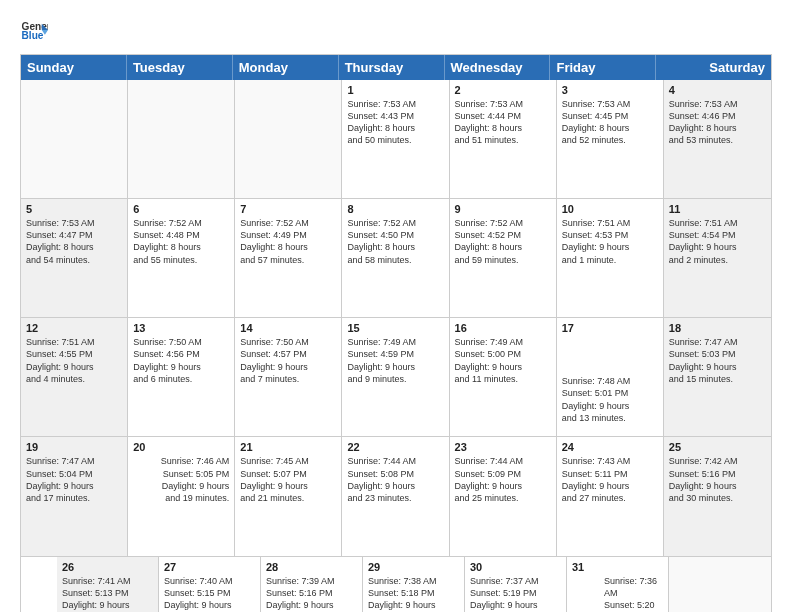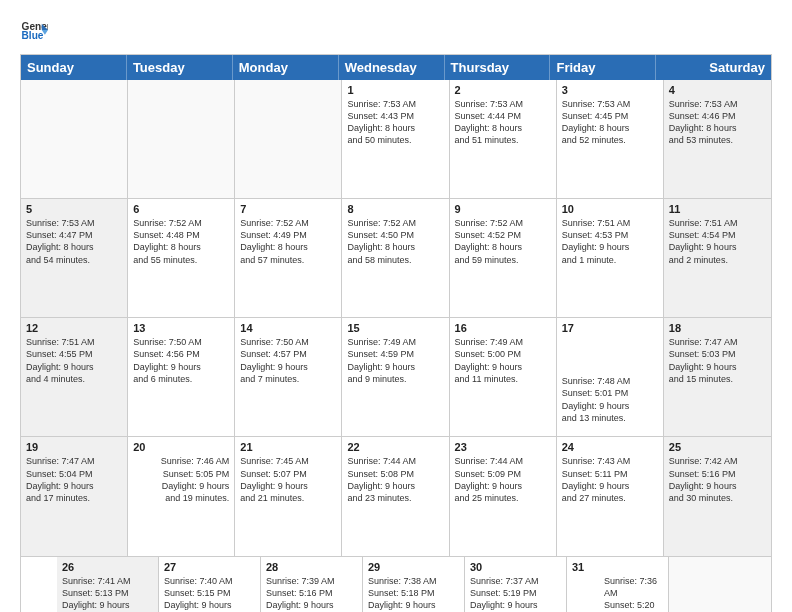--- a/index.html
+++ b/index.html
@@ -118,22 +118,22 @@
       <div class="month-title"></div>
       <div class="location-title"></div>
     </div>
   </div>
 
   <div class="calendar">
     <div class="cal-header">
     <div class="cal-header-cell">Sunday</div>
         <div class="cal-header-cell">Tuesday</div>
         <div class="cal-header-cell">Monday</div>
+        <div class="cal-header-cell">Thursday</div>
         <div class="cal-header-cell">Wednesday</div>
-        <div class="cal-header-cell">Thursday</div>
         <div class="cal-header-cell">Friday</div>
         <div class="cal-header-cell">Saturday</div>
       </div>
     <div class="cal-body">
     <div class="cal-row">
           <div class="cal-cell empty"></div>
           <div class="cal-cell empty"></div>
           <div class="cal-cell empty"></div>
           <div class="cal-cell">
             <div class="day-number">1</div>

